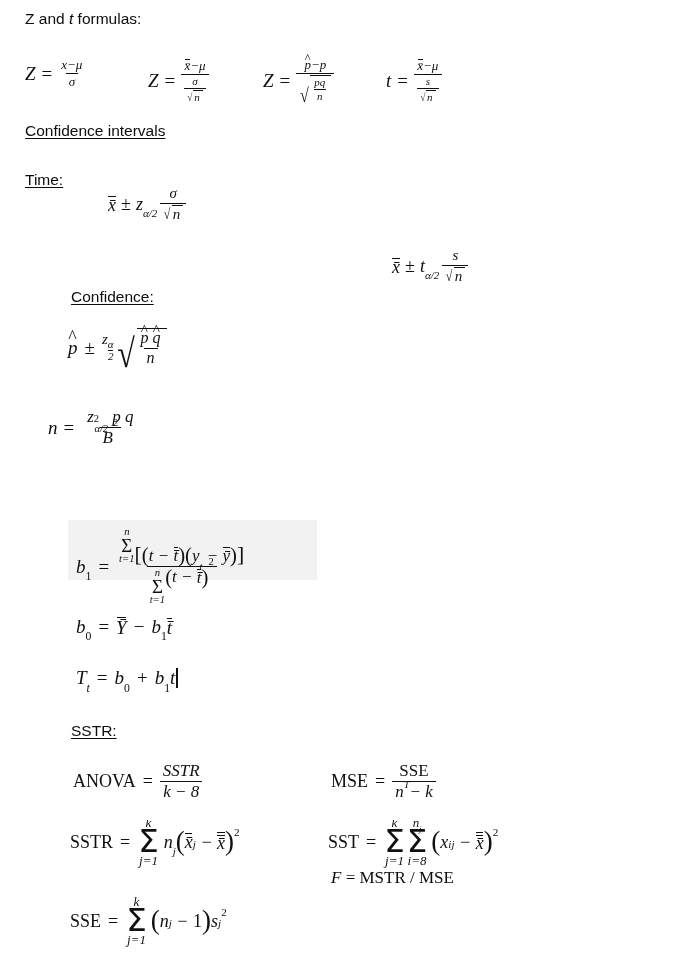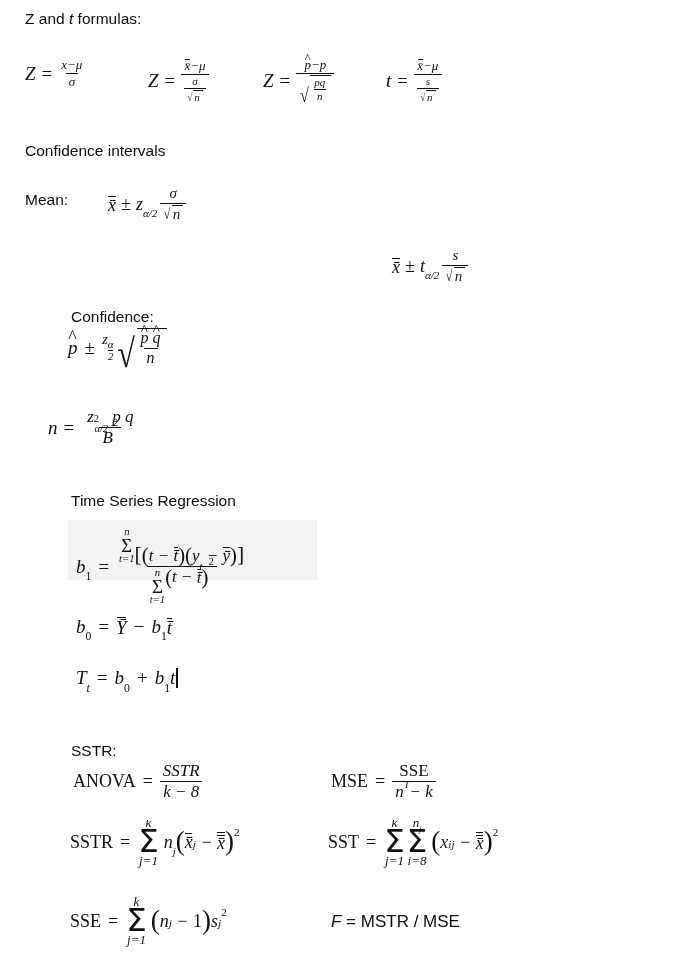--- a/index.html
+++ b/index.html
@@ -29,22 +29,22 @@
 
   
   .heading {
     font-family: "Liberation Sans", sans-serif;
     font-size: 15.5px;
     line-height: 1.2;
     color: #0d0d0d;
     white-space: nowrap;
   }
   .heading.underline {
+    text-decoration: underline;
     text-underline-offset: 2px;
-    margin-top: 20px;
   }
   .heading i { font-style: italic; }
 
   
   .math {
     font-family: "Liberation Serif", serif;
     font-style: italic;
     color: #101010;
     white-space: nowrap;
     line-height: 1;
@@ -284,21 +284,21 @@
                 <span class="body">n</span>
               </span>
             </span>
         </span>
       </span>
     </span>
   </div>
 
   <div class="abs heading underline" style="left:25px; top:122px;">Confidence intervals</div>
 
-  <div class="abs heading underline" style="left:25px; top:171px;">Mean:</div>
+  <div class="abs heading underline" style="left:25px; top:171px;">Time:</div>
 
   <div class="abs clip" style="left:108px; top:186px; width:115px; height:35px;">
     <div class="math" style="font-size:18px; position:absolute; left:0; top:0;">
       <span class="bar">x̄</span>
       <span class="up" style="margin:0 5px;">±</span>
       <span>z<sub class="m">α/2</sub></span>
       <span class="frac" style="font-size:15px; margin-left:3px;">
         <span class="num">σ</span>
         <span class="den">
             <span class="rad">
@@ -347,21 +347,20 @@
 
   <div class="abs math" style="left:48px; top:408px; font-size:19px;">
     <span>n</span>
     <span class="up" style="margin:0 6px;">=</span>
     <span class="frac" style="font-size:17px; margin-left:4px;">
       <span class="num">z<sup class="m up" style="top:-0.62em;">2</sup><sub class="m" style="margin-left:-0.45em; bottom:-0.30em;">α/2</sub>&nbsp;p&nbsp;q</span>
       <span class="den">B<sup class="m up">2</sup></span>
     </span>
   </div>
 
-  <div class="abs heading underline" style="left:71px; top:472px;">Time Series Regression</div>
 
   <div class="highlight" style="left: 68px; top: 520px; width: 249px; height: 60px; background: rgb(242, 242, 242);"></div>
 
   <div class="abs math" style="left:76px; top:527px; font-size:19px;">
     <span>b<sub class="m up">1</sub></span>
     <span class="up" style="margin:0 7px;">=</span>
     <span class="frac" style="font-size:17px;">
       <span class="num">
         <span class="isum" style="font-size:13px;">
           <span class="st" style="margin-right:0px;">
@@ -461,17 +460,17 @@
       <span class="up" style="margin:0 7px;">=</span>
       <span class="sum" style="font-size:13px;">
         <span class="lim">k</span>
         <span class="glyph" style="font-size:2.5em; line-height:0.78;">Σ</span>
         <span class="lim">j=1</span>
       </span>
       <span class="paren" style="font-size:1.5em; line-height:0.85; margin-left:3px;">(</span>n<sub class="m">j</sub>&nbsp;−&nbsp;<span class="up">1</span><span class="paren" style="font-size:1.5em; line-height:0.85;">)</span>s<sub class="m">j</sub><sup class="m up" style="top:-0.75em;">2</sup>
     </div>
   </div>
 
-  <div class="abs plain-f" style="left:331px; top:912px;">
+  <div class="abs plain-f" style="left:331px; top:868px;font-family:Liberation Serif, serif;">
     <i>F</i><span> = MSTR / MSE</span>
   </div>
 
 </div>
 
 </body></html>

